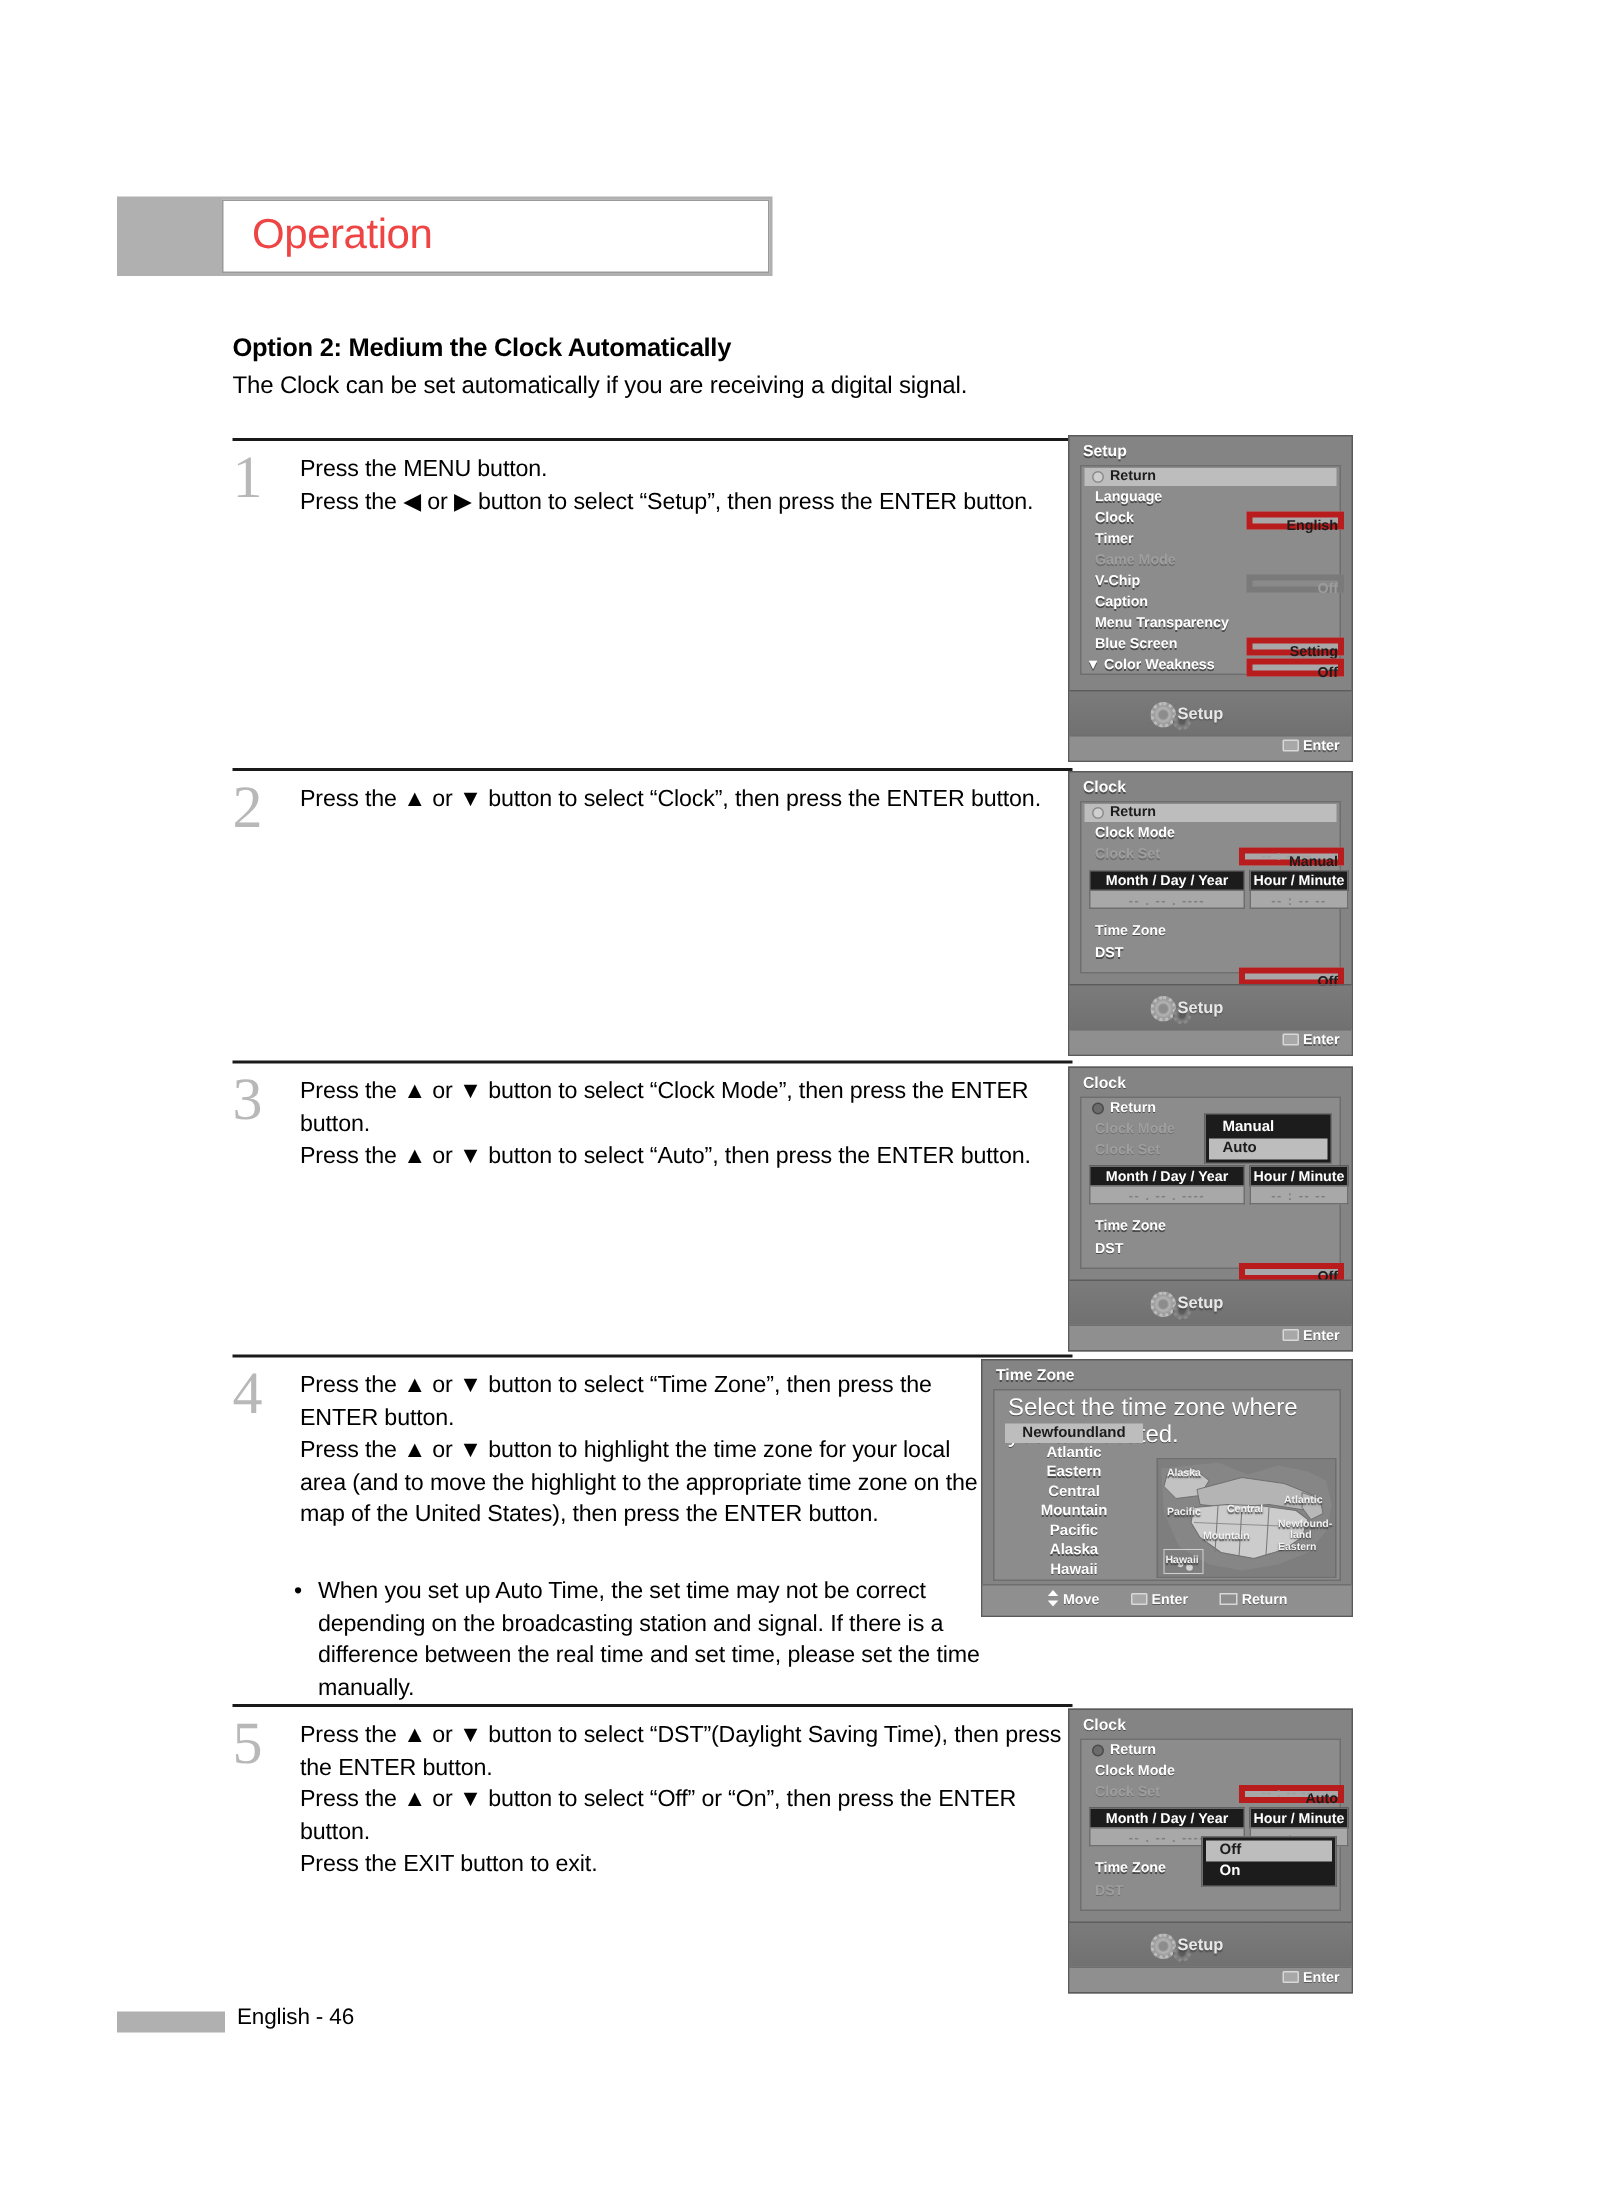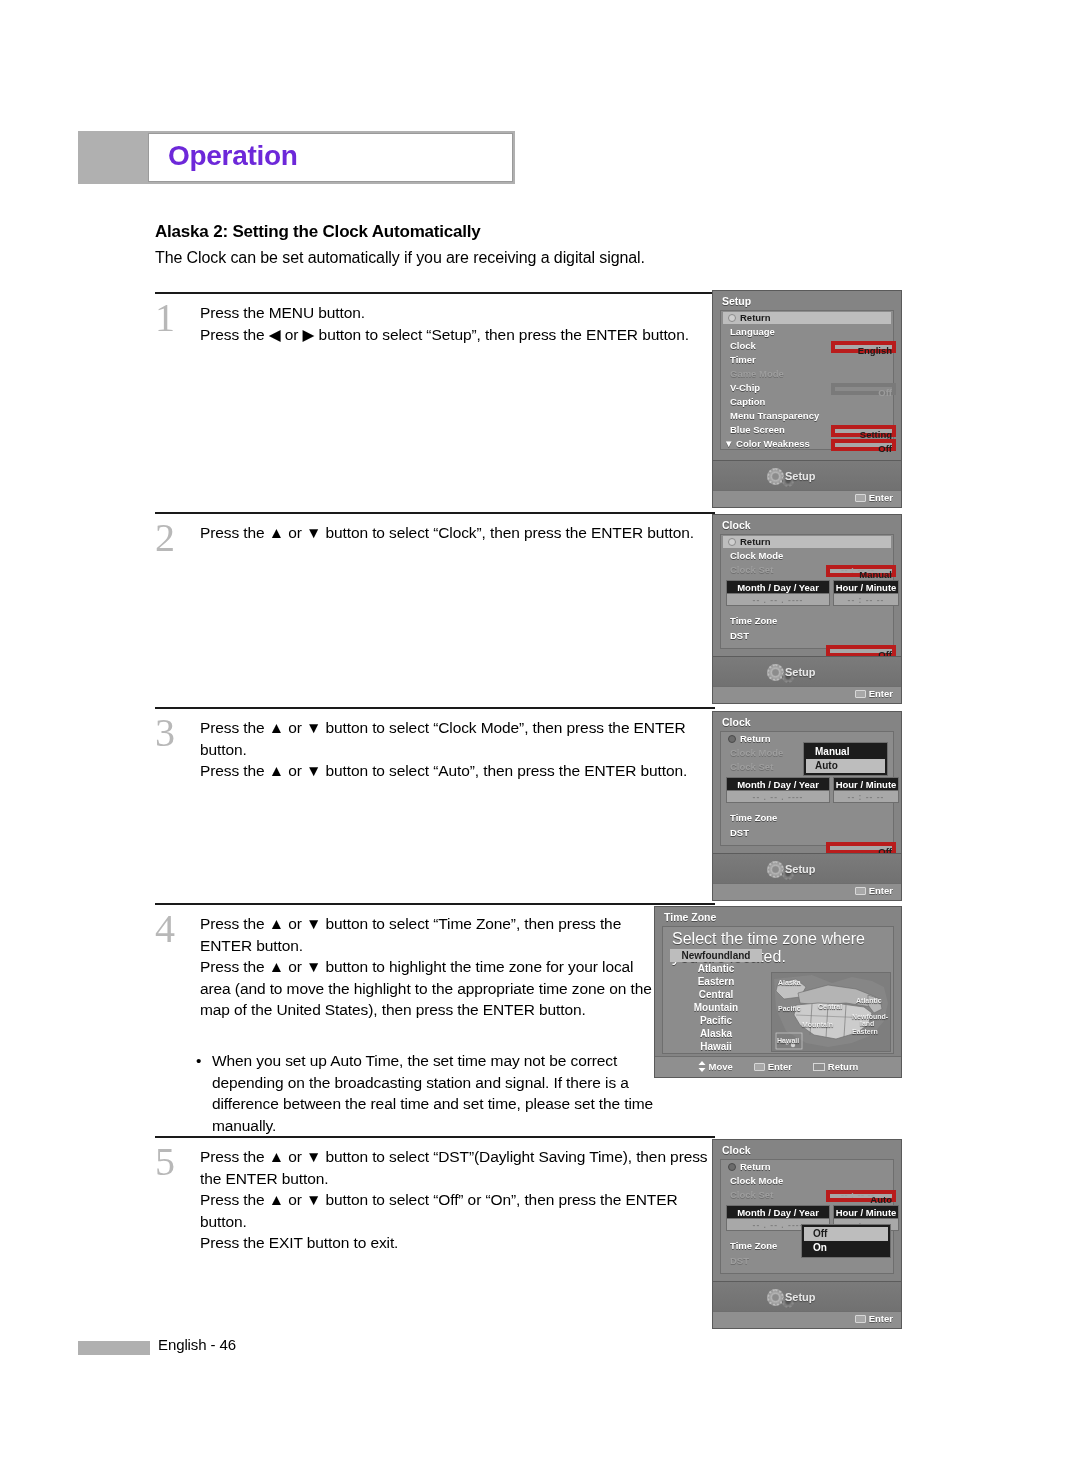--- a/index.html
+++ b/index.html
@@ -34,23 +34,23 @@
     height: 49px;
     background: #ffffff;
     border: 1px solid #9a9a9a;
     box-sizing: border-box;
   }
   .header-title {
     position: absolute;
     left: 168px;
     top: 140px;
     font-size: 28px;
-    font-weight: bold;
+    font-weight: normal;
     letter-spacing: -0.3px;
-    color: #6d28d9;
+    color: #ef4444;
   }
 
   
   .opt-title {
     position: absolute;
     left: 155px;
     top: 222px;
     font-size: 17px;
     font-weight: bold;
     letter-spacing: -0.2px;
@@ -443,21 +443,21 @@
     z-index: 3;
   }
 </style>
 </head>
 <body>
 
 <div class="header-band"></div>
 <div class="header-white"></div>
 <div class="header-title">Operation</div>
 
-<div class="opt-title">Alaska 2: Setting the Clock Automatically</div>
+<div class="opt-title">Option 2: Medium the Clock Automatically</div>
 <div class="opt-sub">The Clock can be set automatically if you are receiving a digital signal.</div>
 
 <div class="rule" style="top:292px;"></div>
 <div class="rule" style="top:512px;"></div>
 <div class="rule" style="top:707px;"></div>
 <div class="rule" style="top:903px;"></div>
 <div class="rule" style="top:1136px;"></div>
 
 <div class="step" style="top:302px;">
   <div class="step-num">1</div>

